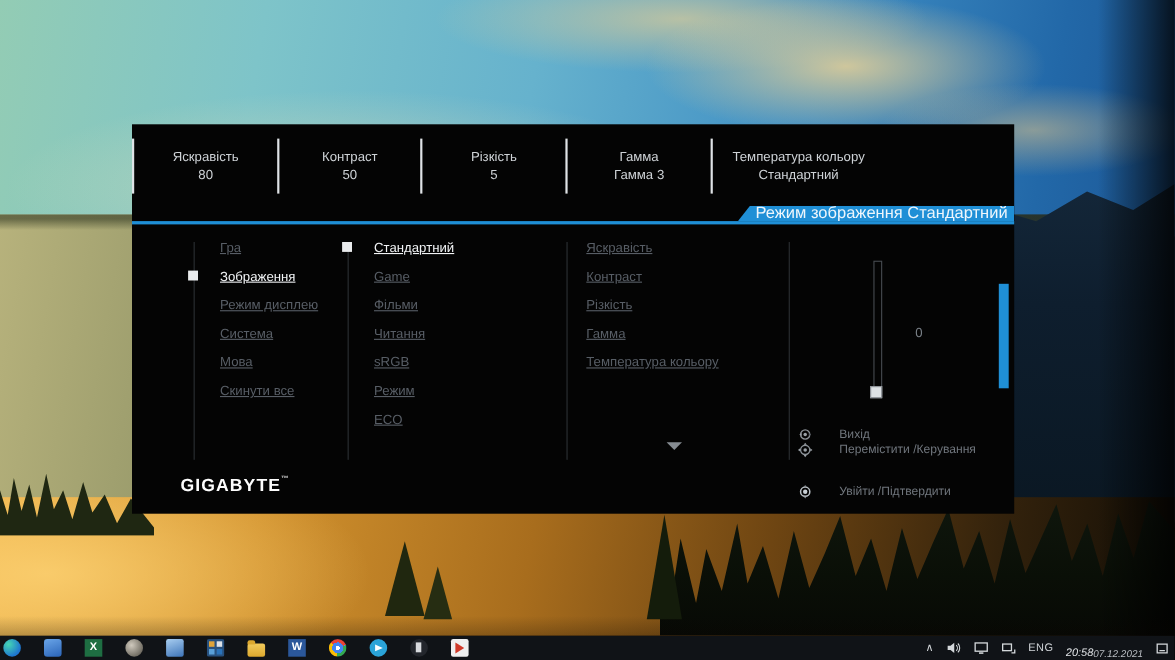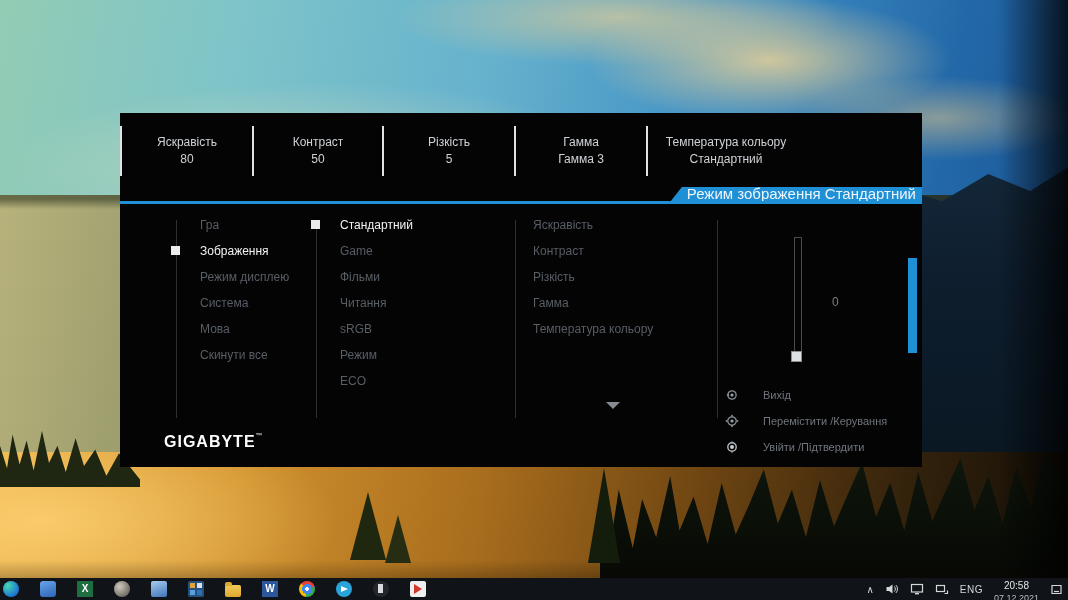--- a/index.html
+++ b/index.html
@@ -55,34 +55,34 @@
     clip-path:polygon(11px 0, 100% 0, 100% 100%, 0 100%); }
   .blue-line { position:absolute; left:0; top:88px; width:802px; height:3px; background:#1f8fd6; }
 
   .vline { position:absolute; top:107px; height:198px; width:1px; background:#2c3034; }
   .vl1{left:56px}.vl2{left:196px}.vl3{left:395px}.vl4{left:597px}
 
   .menu-col { position:absolute; top:99px; font-size:12px; }
   .col-main { left:80px; }
   .col-modes { left:220px; }
   .col-settings { left:413px; }
-  .item { position:relative; height:26px; line-height:26px; white-space:nowrap; color:#585e66; }
+  .item { position:relative; height:26px; line-height:26px; white-space:nowrap; color:#585e66;text-decoration:underline; }
   .item.active { color:#f1f3f5; }
   .item.active::before { content:""; position:absolute; left:-29px; top:8px; width:9px; height:9px; background:#e9ebed; }
   .col-settings .item.active::before { left:-22px; }
   .down-arrow { position:absolute; left:486px; top:289px; width:0; height:0;
     border-left:7px solid transparent; border-right:7px solid transparent; border-top:7px solid #868c92; }
 
   .slider-track { position:absolute; left:674px; top:124px; width:8px; height:122px; border:1px solid #464b50; }
   .slider-handle { position:absolute; left:671px; top:238px; width:11px; height:11px; background:#dde1e4; border:1px solid #8a8f94; }
   .slider-value { position:absolute; left:712px; top:182px; font-size:12px; color:#787f86; }
   .osd-scrollbar { position:absolute; right:5px; top:145px; width:9px; height:95px; background:#1f8fd6; }
 
   .hint { position:absolute; left:604px; display:flex; align-items:center; gap:7px; }
-  .h0{top:274px}.h1{top:300px}.h2{top:326px}
+  .h0{top:274px}.h1{top:288px}.h2{top:326px}
   .hint-label { font-size:11px; color:#70767d; white-space:nowrap;margin-left:16px; }
   .joy { width:16px; height:16px; flex:0 0 16px; }
 
   .logo { position:absolute; left:44px; top:320px; color:#fdfdfd; font-weight:700;
     font-size:16px; letter-spacing:1px; }
   .logo .tm { font-size:7px; vertical-align:top; position:relative; top:-1px; color:#cfcfcf; }
 
   
   .taskbar { position:absolute; left:0; bottom:0; width:1068px; height:22px;
     background:#101317; display:flex; align-items:center; overflow:hidden; }
@@ -111,21 +111,21 @@
   .i-epic { border-radius:50%; background:#23262c; }
   .i-epic::after { content:""; position:absolute; left:5px; top:3px; width:5px; height:9px; background:#d8dade; }
   .i-media { background:#efefef; border-radius:2px; }
   .i-media::after { content:""; position:absolute; left:4px; top:3px; width:0; height:0;
     border-top:5px solid transparent; border-bottom:5px solid transparent; border-left:8px solid #d03a2a; }
 
   .tb-tray { margin-left:auto; display:flex; align-items:flex-start; gap:11px; padding-right:5px; height:22px; }
   .tray-item { color:#d3d7da; display:flex; align-items:center; height:22px; }
   .chev { font-size:10px; color:#d3d7da; }
   .lang { font-size:10px; letter-spacing:.5px; }
-  .clock { display:flex; flex-direction:column; align-items:center; height:22px; overflow:hidden; }
+  .clock { display:flex; align-items:flex-end; height:22px; overflow:hidden;font-style:italic; }
   .time { font-size:10px; line-height:12px; color:#e2e5e8; margin-top:2px; }
   .date { font-size:9px; line-height:12px; color:#b9bdc2; }
 </style>
 </head>
 <body>
 
 <div id="screen">
 
   <div class="wp-sky"></div>
   <div class="wp-hills"></div>

